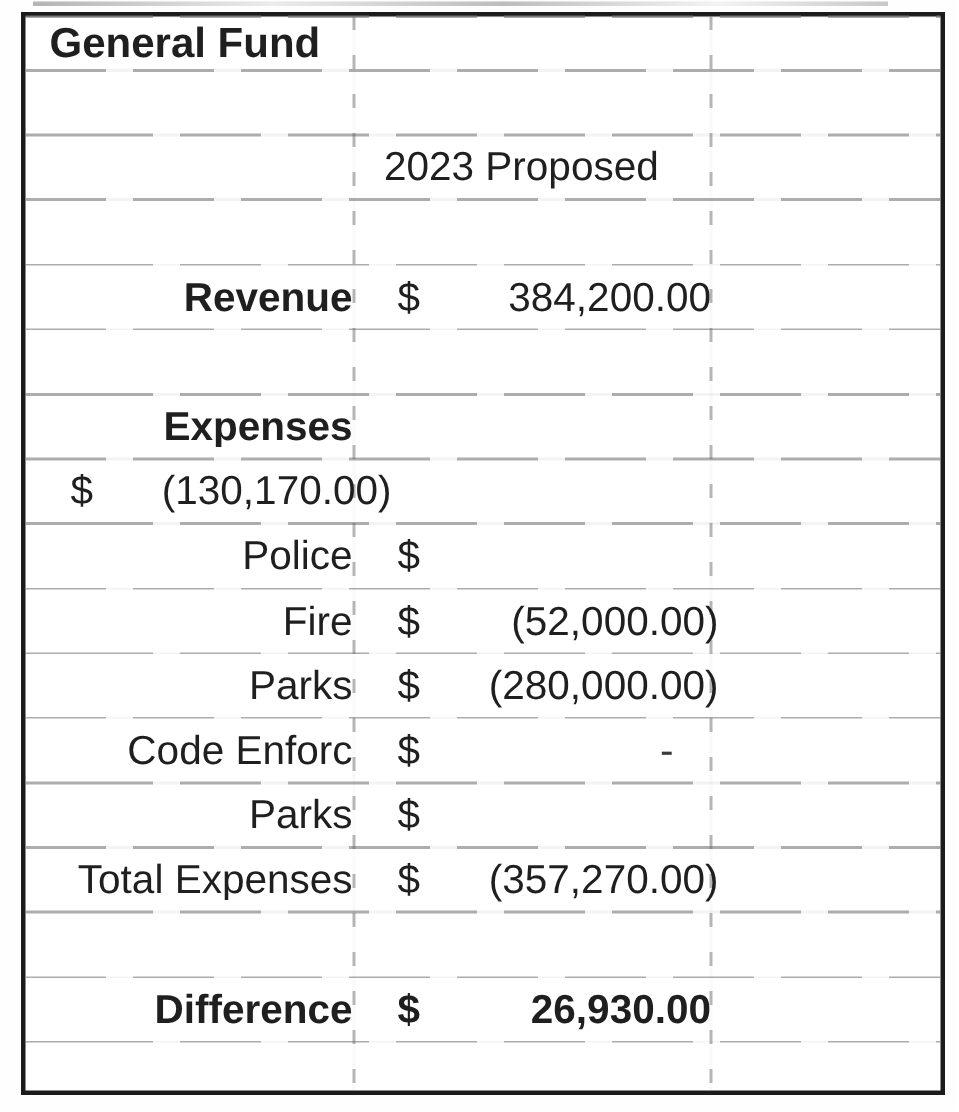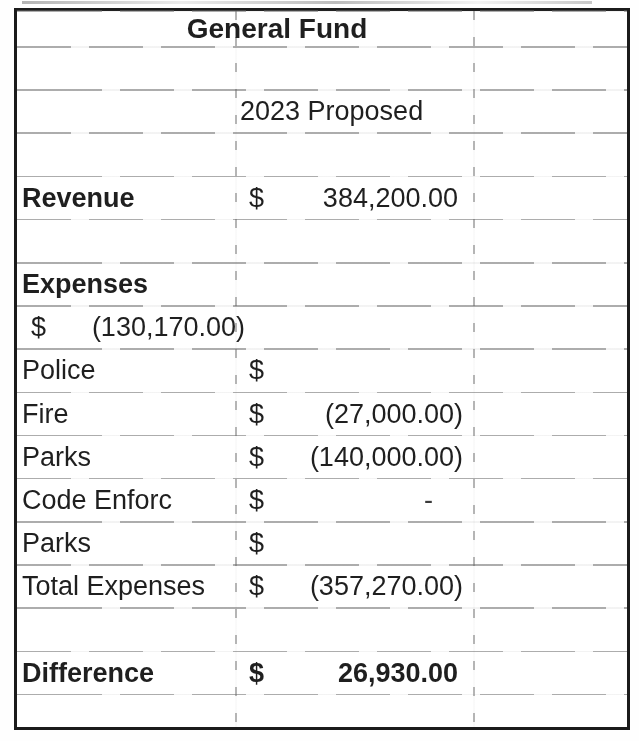--- a/index.html
+++ b/index.html
@@ -76,39 +76,41 @@
       rgba(105,105,105,.55) 0 54px,
       rgba(105,105,105,.08) 54px 72px);
     pointer-events: none;
   }
   .row:nth-child(odd)::before { background-position: 31px 0; }
 
   .cell-title {
     width: 100%;
     box-sizing: border-box;
     padding-right: 90px;
-    text-align: center;
     font-weight: bold;
     font-size: 28px;
+    margin-left: 16px;
   }
   .cell-label {
     width: 218px;
     box-sizing: border-box;
     padding-left: 5px;
     white-space: nowrap;
     overflow: hidden;
+    text-align: right;
   }
   .cell-value {
     width: 238px;
     box-sizing: border-box;
     display: flex;
     justify-content: space-between;
     align-items: flex-end;
     padding: 0 10px 0 14px;
     white-space: nowrap;
+    margin-left: 16px;
   }
   .cell-value.header {
     justify-content: flex-start;
     padding-left: 5px;
   }
   .cell-rest { flex: 1; align-self: stretch; }
   .bold { font-weight: bold; }
   .amount.no-paren { margin-right: 5px; }
   .amount.dash { padding-right: 30px; color: #3a3a3a; }
 </style>
@@ -168,30 +170,30 @@
       <div class="cell-value">
         <span class="currency">$</span>
       </div>
       <div class="cell-rest"></div>
     </div>
 
     <div class="row">
       <div class="cell-label">Fire</div>
       <div class="cell-value">
         <span class="currency">$</span>
-        <span class="amount">(27,000.00)</span>
+        <span class="amount">(52,000.00)</span>
       </div>
       <div class="cell-rest"></div>
     </div>
 
     <div class="row">
       <div class="cell-label">Parks</div>
       <div class="cell-value">
         <span class="currency">$</span>
-        <span class="amount">(140,000.00)</span>
+        <span class="amount">(280,000.00)</span>
       </div>
       <div class="cell-rest"></div>
     </div>
 
     <div class="row">
       <div class="cell-label">Code Enforc</div>
       <div class="cell-value">
         <span class="currency">$</span>
         <span class="amount dash">-</span>
       </div>

